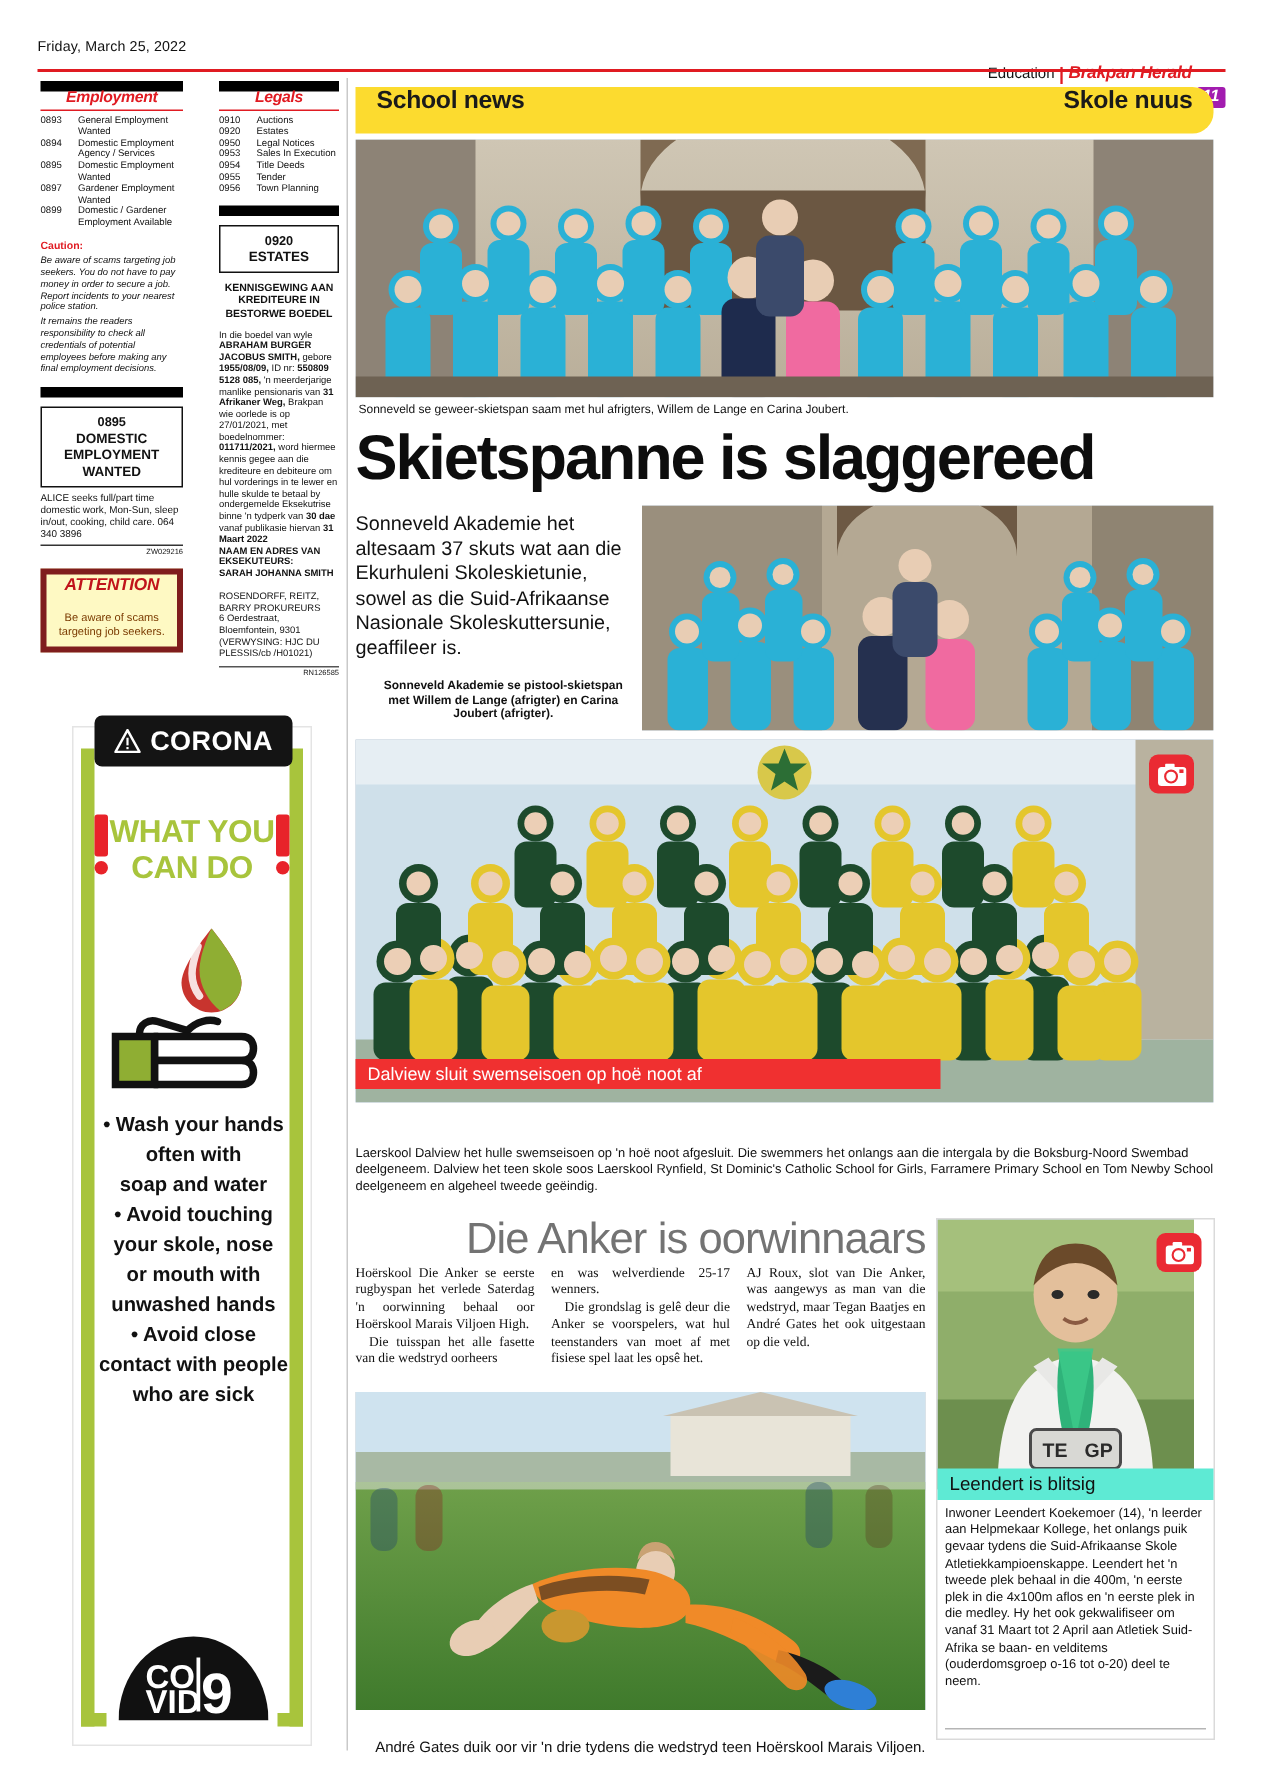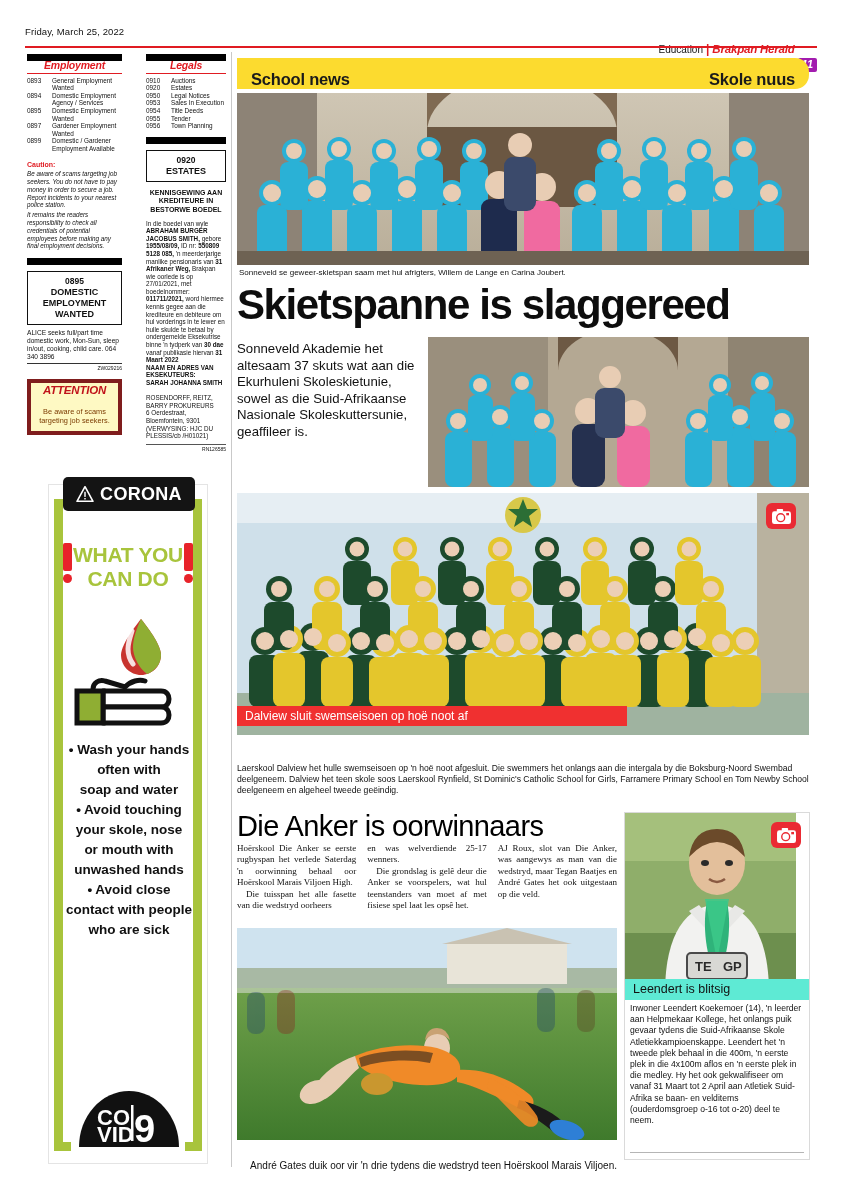--- a/index.html
+++ b/index.html
@@ -98,21 +98,21 @@
   .cor-list {
     position:absolute; left:10px; top:255px; width:140px; text-align:center;
     font-weight:bold; font-size:13.5px; line-height:20px; color:#111;
   }
   .covid-logo { position:absolute; left:30px; bottom:16px; width:100px; height:62px; }
 
   
   .sn-banner {
     position:absolute; left:237px; top:58px; width:572px; height:31px;
     background:#fcdb2f; border-radius:0 14px 14px 0;
-    display:flex; align-items:flex-end; justify-content:space-between; padding:0 14px;
+    display:flex; align-items:flex-start; justify-content:space-between; padding:0 14px;
   }
   .sn-banner span { font-weight:bold; font-size:16.5px; color:#1a1a1a; letter-spacing:-.2px; }
 
   
   .photo { position:absolute; overflow:hidden; background:#b9c7d2; }
   .cap-bar {
     position:absolute; font-size:8px; color:#111; background:#fff;
     padding:3px 2px 2px 2px; line-height:10px;
   }
   .red-strip {
@@ -136,21 +136,21 @@
   .standfirst {
     position:absolute; left:237px; top:341px; width:186px;
     font-size:13.2px; line-height:16.5px; color:#111;
   }
   .subcap {
     position:absolute; left:248px; top:452px; width:175px;
     font-size:8px; line-height:9.6px; font-weight:bold; color:#111; text-align:center;
   }
   .headline-2 {
     position:absolute; left:237px; top:810px; width:380px;
-    font-size:29px; line-height:32px; letter-spacing:-.6px; color:#000000;
+    font-size:29px; line-height:32px; letter-spacing:-.6px; color:#737373;text-align:right;
   }
   .story-cols {
     position:absolute; left:237px; top:843px; width:380px;
     display:flex; gap:11px;
   }
   .story-col {
     flex:1; font-family:"Liberation Serif", serif; font-size:9px; line-height:11.4px; color:#111;
     text-align:justify;
   }
   .story-col p + p { text-indent:9px; }
@@ -486,20 +486,21 @@
         <circle cx="270" cy="84" r="8"></circle>
           <circle cx="312" cy="80" r="8"></circle>
           <circle cx="354" cy="84" r="8"></circle>
         <circle cx="52" cy="48" r="7"></circle>
           <circle cx="94" cy="46" r="7"></circle>
         <circle cx="292" cy="48" r="7"></circle>
           <circle cx="334" cy="46" r="7"></circle>
       </g>
     </svg>
   </div>
+  <div class="subcap">Sonneveld Akademie se pistool-skietspan met Willem de Lange (afrigter) en Carina Joubert (afrigter).</div>
 
   <div class="photo" style="left:237px;top:493px;width:572px;height:242px;">
     <svg viewBox="0 0 572 242" width="572" height="242" preserveAspectRatio="none">
       <rect width="572" height="242" fill="#cfe0ea"></rect>
       <rect x="0" y="0" width="572" height="30" fill="#e6eef3"></rect>
       <rect x="0" y="200" width="572" height="42" fill="#9fb3a0"></rect>
       <rect x="520" y="0" width="52" height="200" fill="#b9b29f"></rect>
       <circle cx="286" cy="22" r="18" fill="#d8c84a"></circle>
       <path d="M286 6 l4 10 h11 l-9 7 3 11 -9 -6 -9 6 3 -11 -9 -7 h11 Z" fill="#2c6e35"></path>
       <g>

